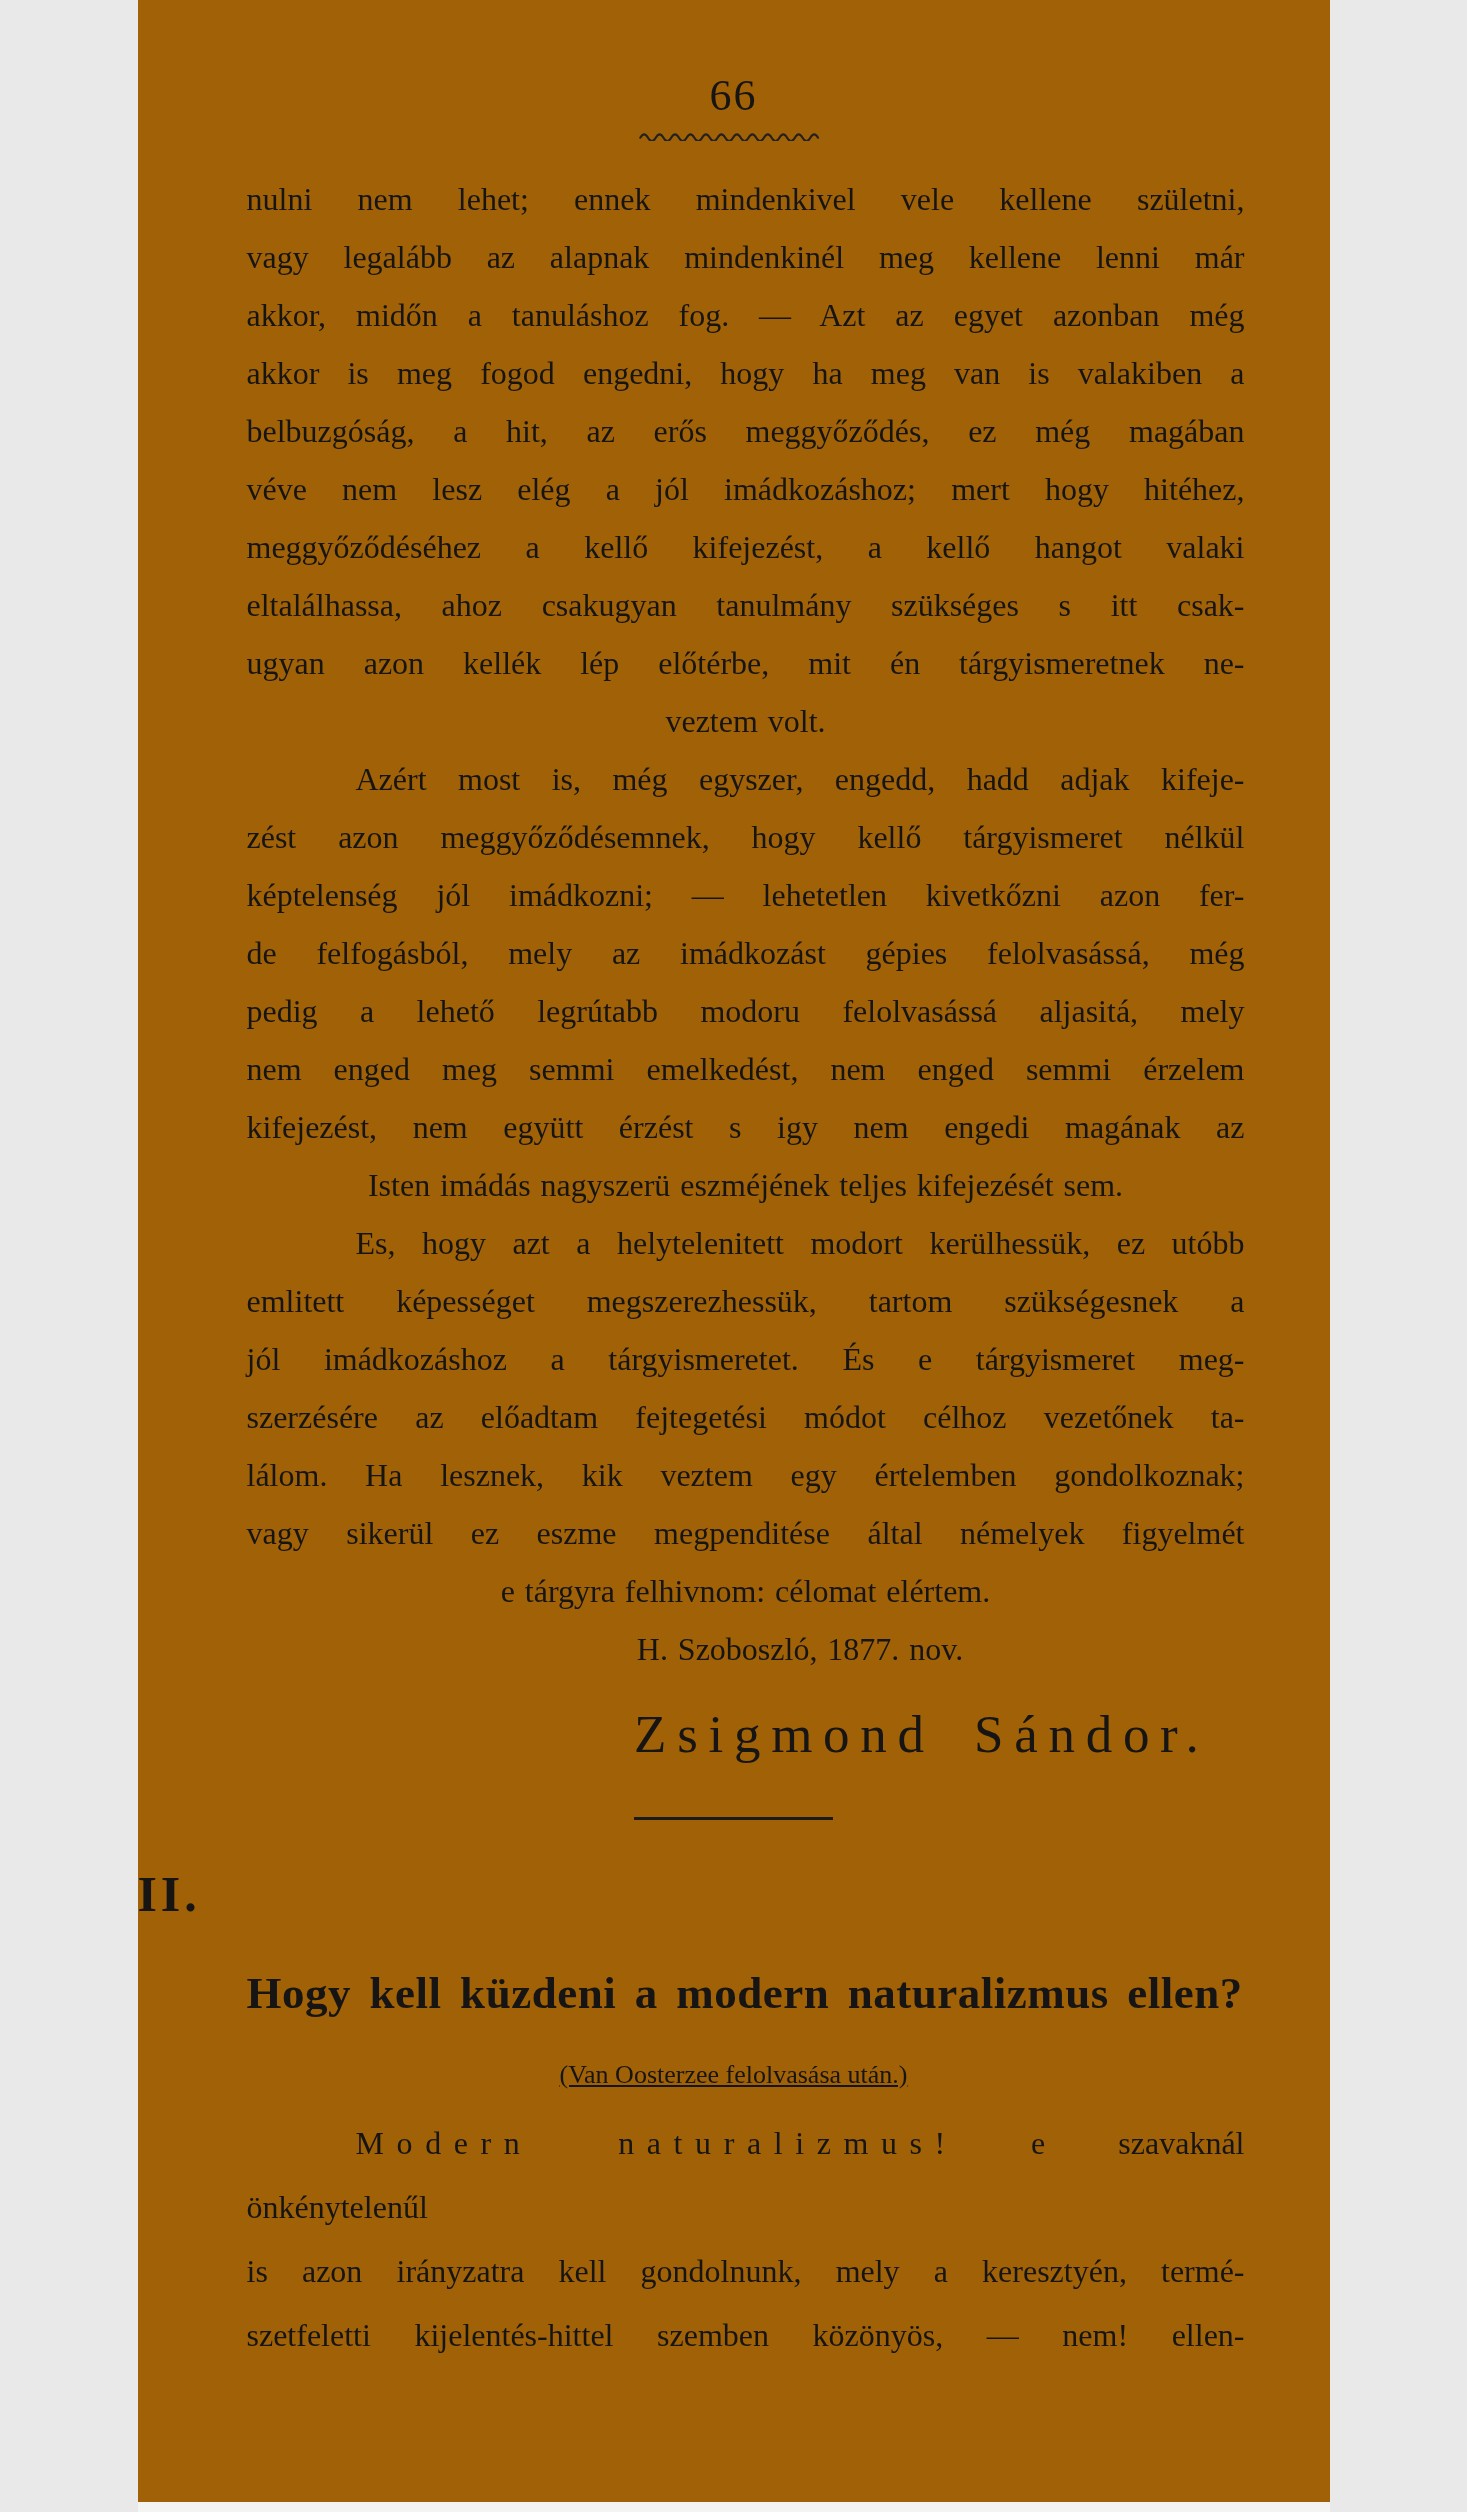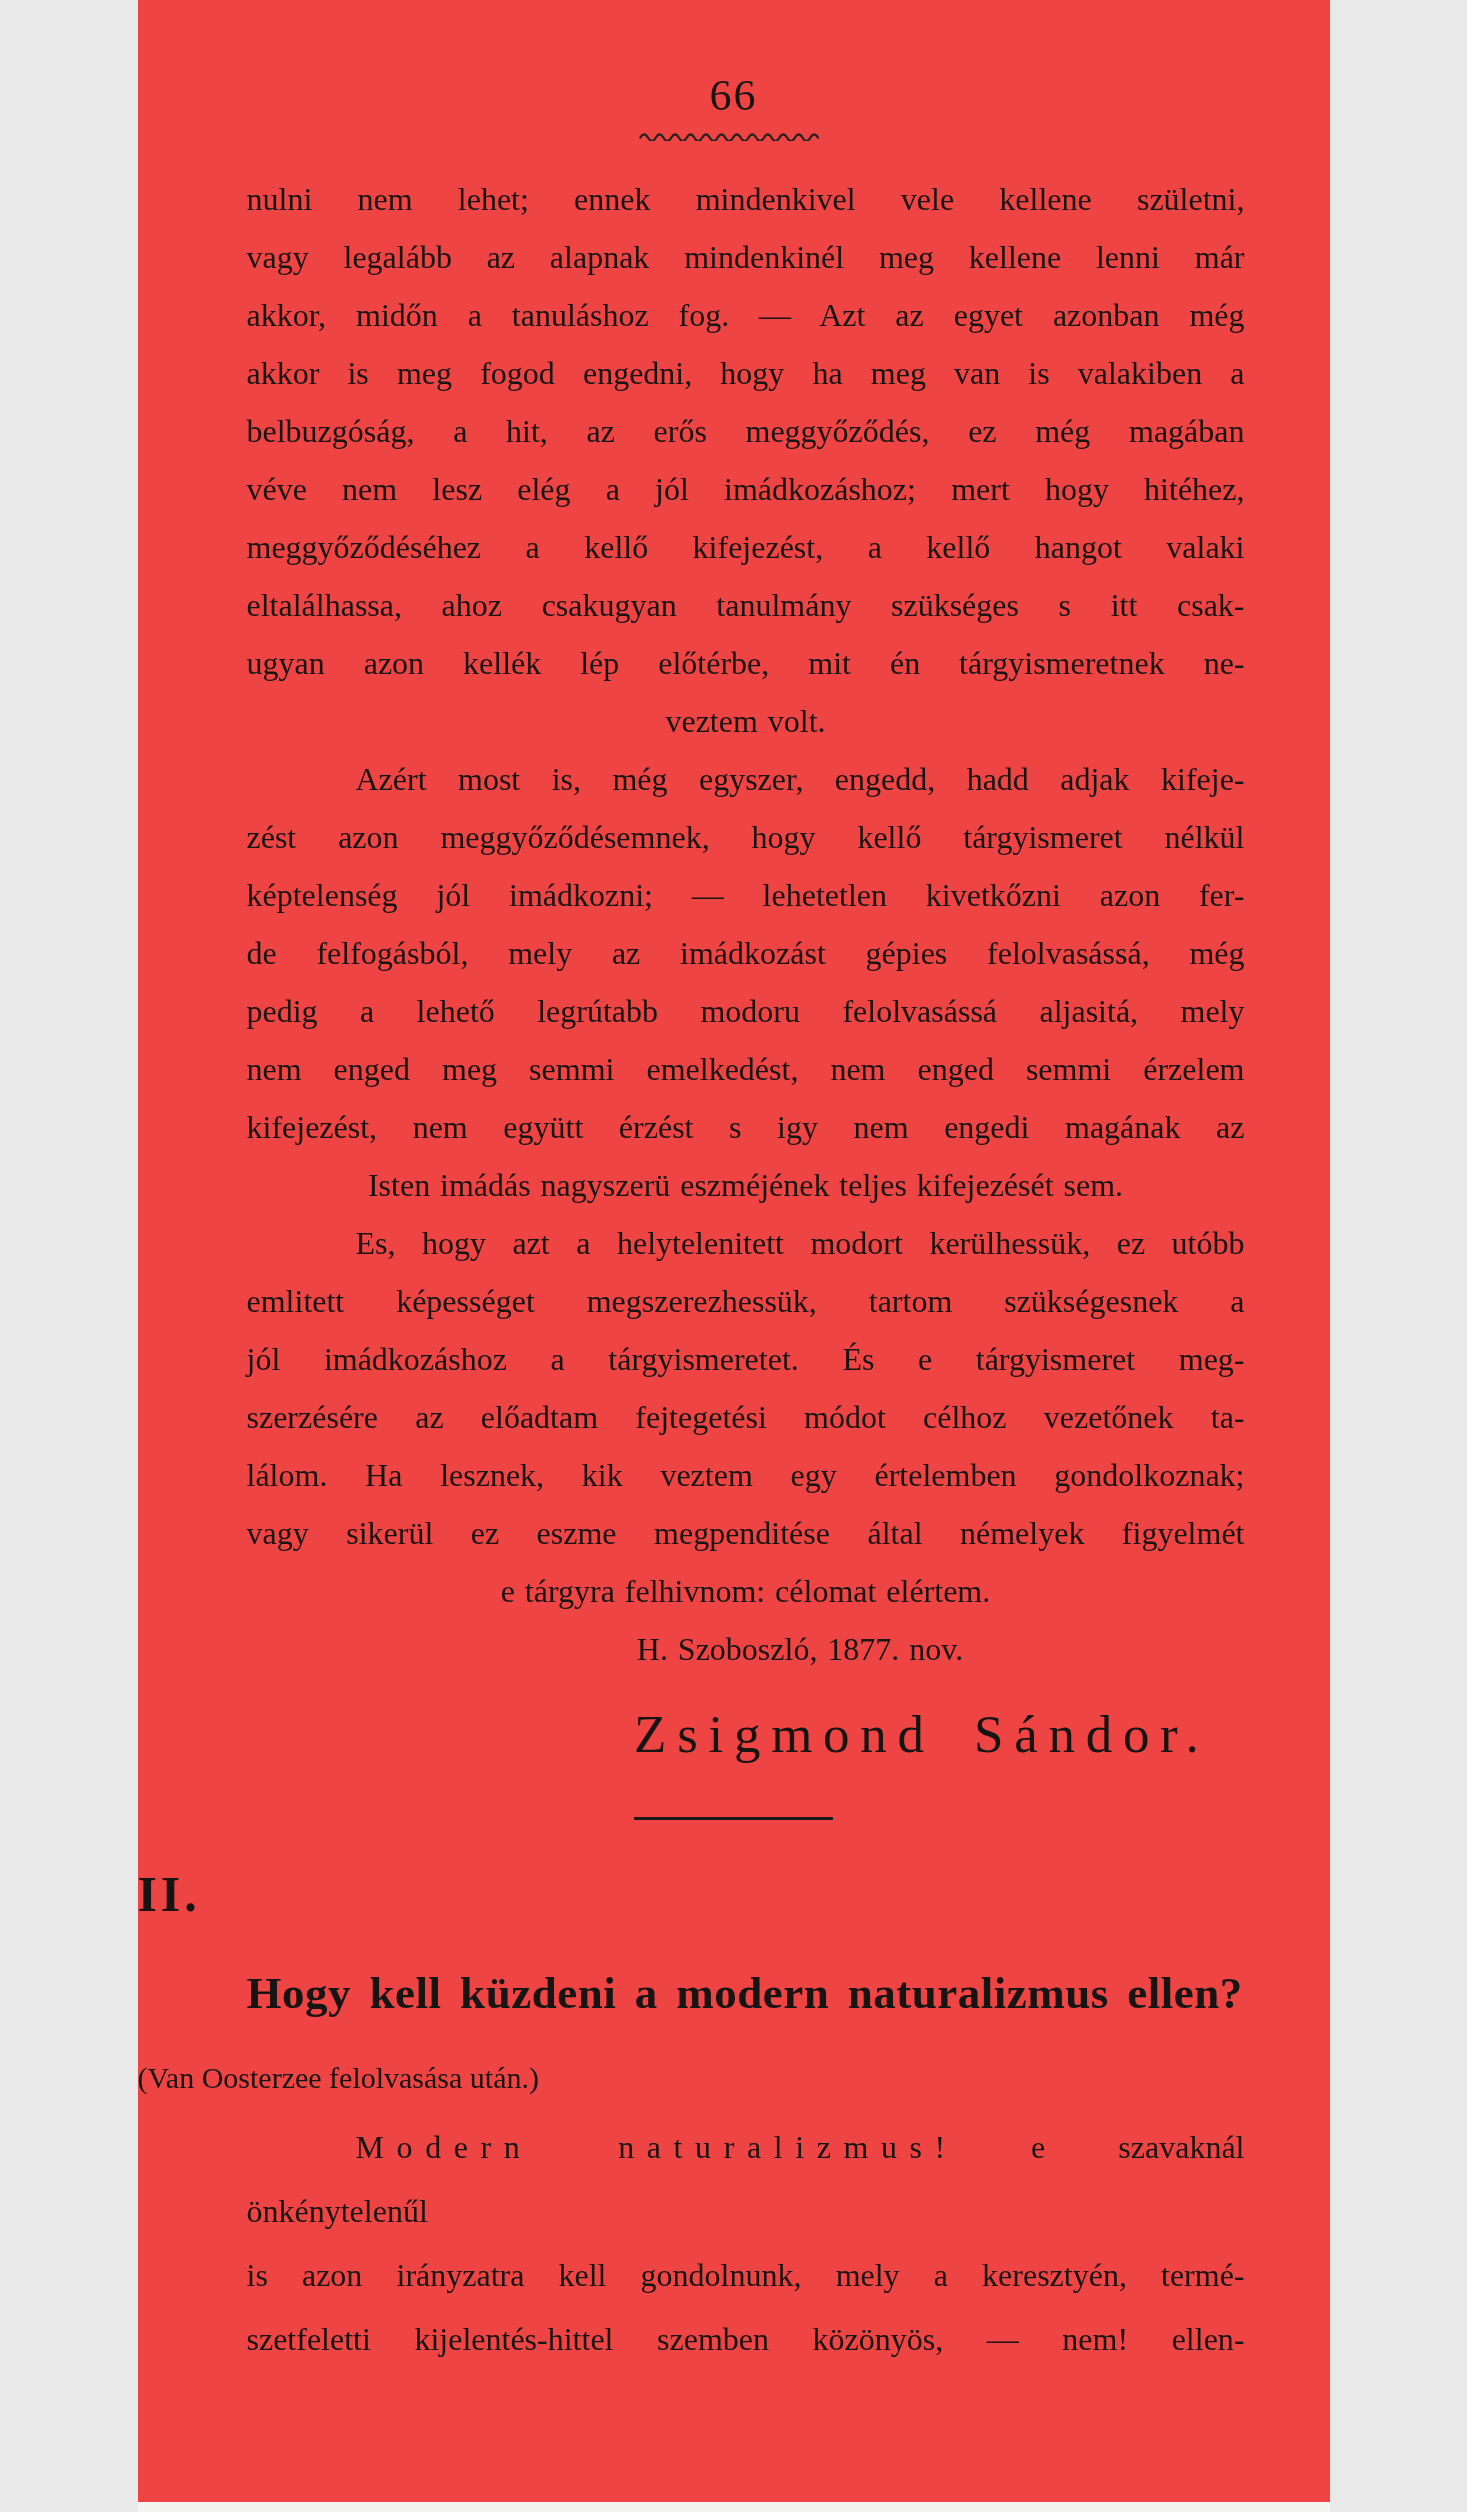--- a/index.html
+++ b/index.html
@@ -1,20 +1,20 @@
 <!DOCTYPE html>
 <html lang="hu"><head>
 <meta charset="utf-8">
 <style>
   html,body{margin:0;padding:0;background:#e9e9e9;}
   .page{
     position:relative;
     width:1192px;height:2512px;
     margin:0 auto;
-    background:#ef4444;
+    background:#a16207;
     color:#171514;
     font-family:"Liberation Serif","DejaVu Serif",serif;
     overflow:hidden;
   }
   .pageno{
     margin-top:74px;
     text-align:center;
     font-size:44px;
     line-height:1;
     letter-spacing:1.9px;
@@ -56,23 +56,24 @@
     margin:49px 85px 0 109px;
     text-align:left;
     font-size:45px;
     line-height:1.15;
     font-weight:bold;
     word-spacing:6.8px;
     letter-spacing:0.5px;
   }
   .subtitle{
     margin-top:41px;
-    text-align:left;
-    font-size:30px;
+    text-align:center;
+    font-size:26px;
     line-height:1.1;
+    text-decoration:underline;
   }
   .lastpara{
     margin-top:21.4px;
     line-height:64px;
   }
   .spaced{letter-spacing:12.6px;}
   .edge-shadow{
     position:absolute;left:0;right:0;bottom:0;height:9.7px;
     background:#f4f4f3;
   }

